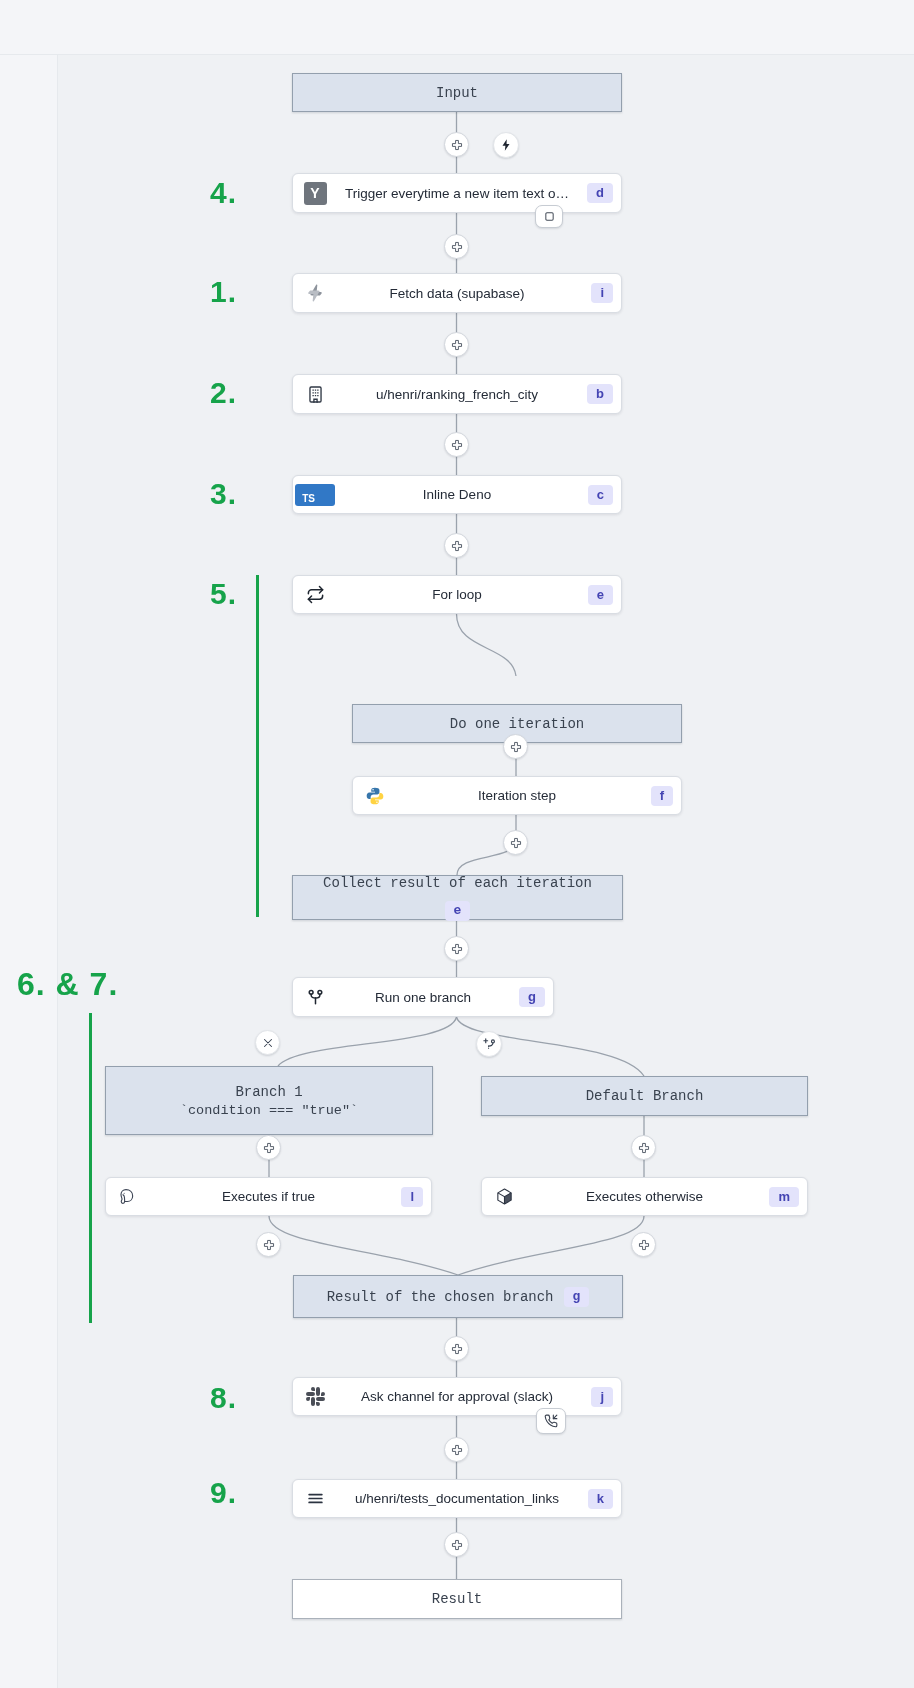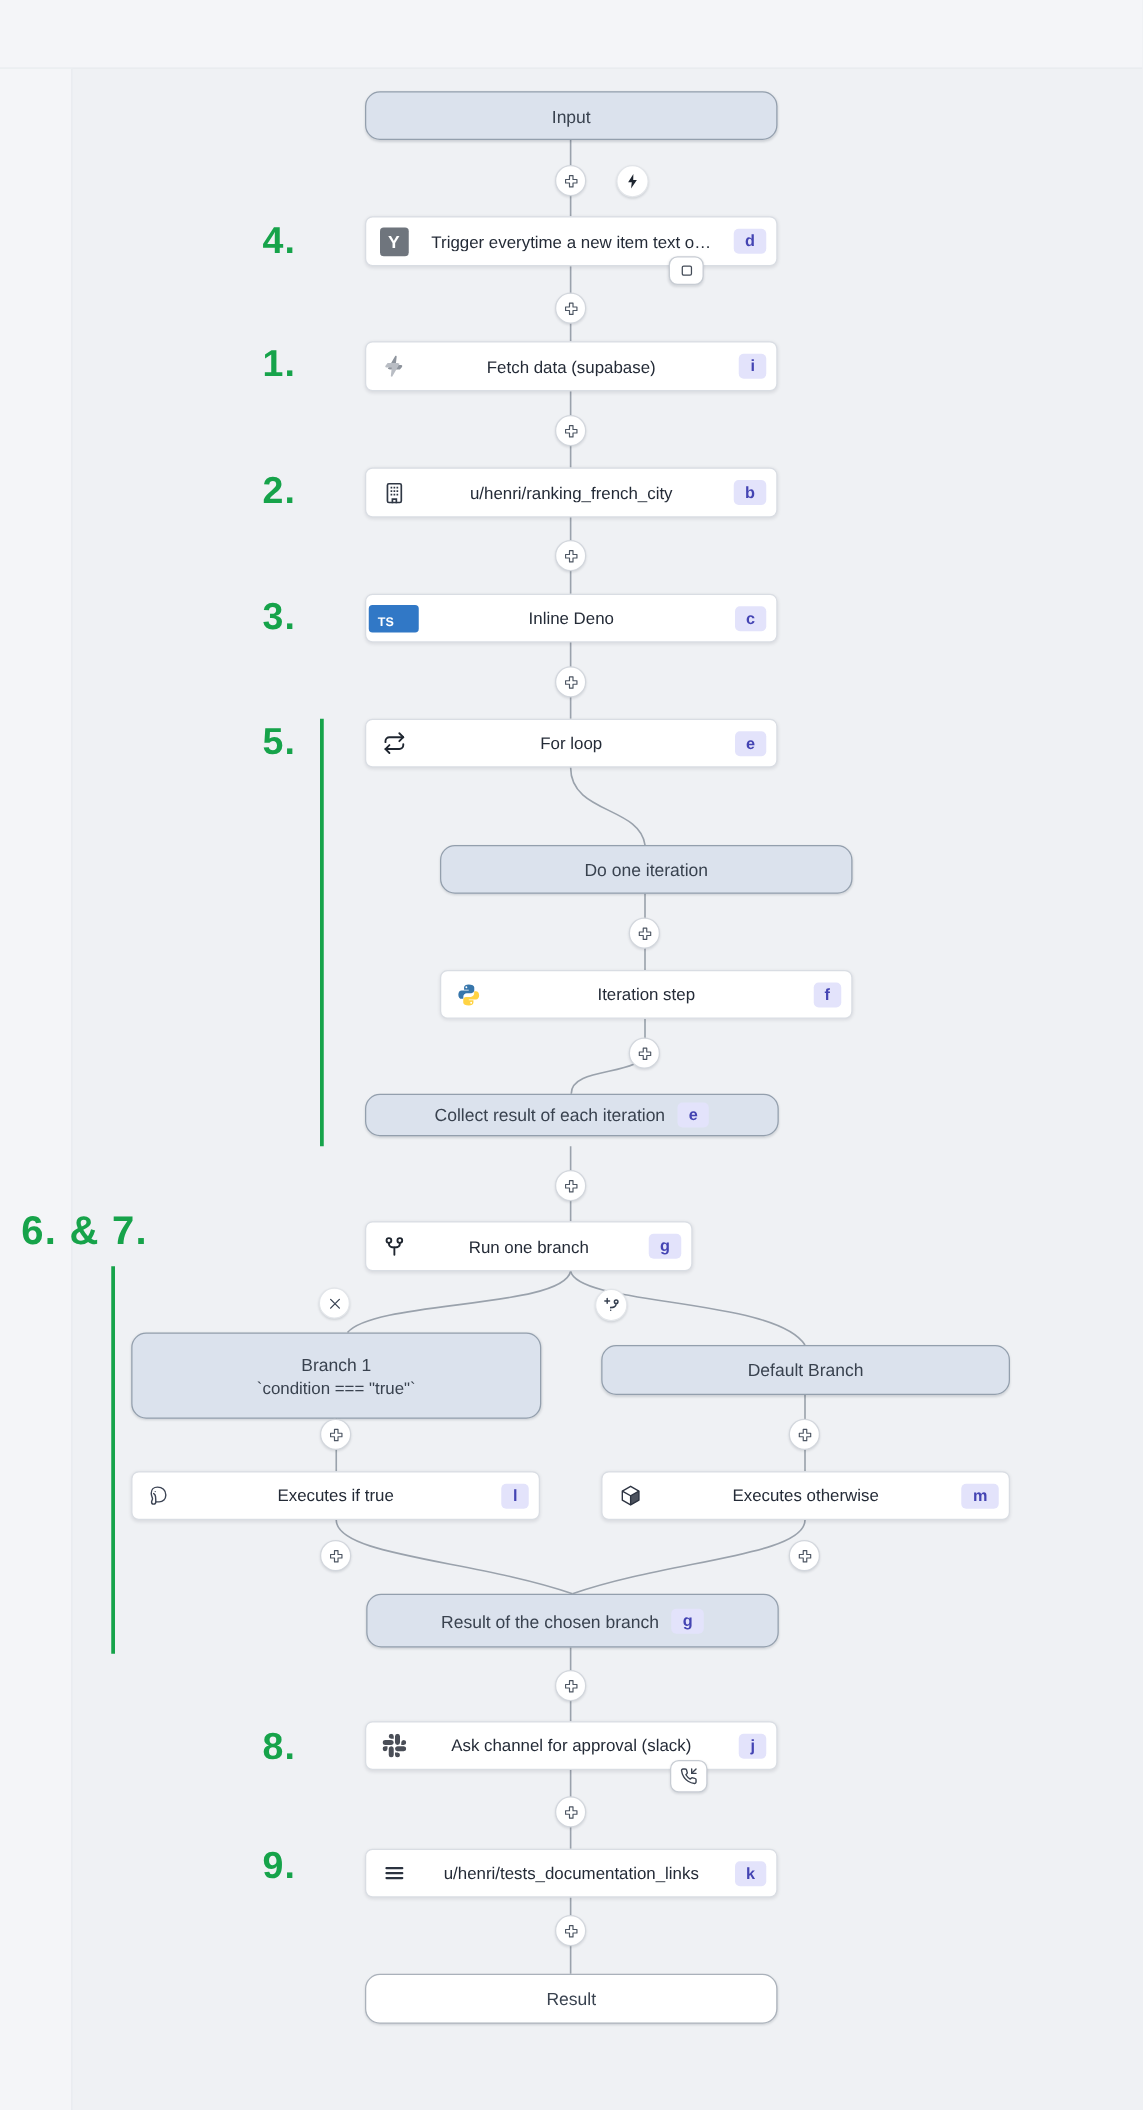--- a/index.html
+++ b/index.html
@@ -23,21 +23,21 @@
 
   .node{position:absolute;height:40px;background:var(--node-bg);border:1px solid var(--node-border);
         border-radius:6px;box-shadow:0 1px 3px rgba(16,24,40,.10);display:flex;align-items:center;cursor:pointer;}
   .node .nicon{position:absolute;left:10px;display:flex;align-items:center;justify-content:center;width:24px;height:24px;}
   .node .nlabel{flex:1;text-align:center;font-size:13.5px;color:#242b37;padding:0 35px;white-space:nowrap;overflow:hidden;}
   .nbadge{position:absolute;right:8px;background:var(--badge-bg);color:var(--badge-text);
           font-weight:bold;font-size:13px;line-height:20px;padding:0 9px;border-radius:4px;}
 
   .vbox{position:absolute;background:var(--vbox-bg);border:1px solid var(--vbox-border);
         box-shadow:0 1px 2px rgba(16,24,40,.15);display:flex;flex-direction:column;align-items:center;justify-content:center;
-        font-family:Liberation Sans, sans-serif;color:#39424f;font-size:14px;border-radius:12px;}
+        font-family:Liberation Mono, monospace;color:#39424f;font-size:14px;border-radius:0;}
   .vbox .sub{font-size:13.5px;margin-top:3px;}
 
   .plus{position:absolute;width:25px;height:25px;background:#fff;border:1px solid #d3d7dd;border-radius:50%;
         box-shadow:0 1px 2px rgba(16,24,40,.12);display:flex;align-items:center;justify-content:center;cursor:pointer;}
   .circlebtn{position:absolute;width:26px;height:26px;background:#fff;border:1px solid #e2e5e9;border-radius:50%;
         box-shadow:0 1px 2px rgba(16,24,40,.15);display:flex;align-items:center;justify-content:center;cursor:pointer;}
   .minibtn{position:absolute;background:#fff;border:1px solid #c7ccd3;border-radius:7px;
         box-shadow:0 1px 2px rgba(16,24,40,.12);display:flex;align-items:center;justify-content:center;cursor:pointer;}
 
   .annot{position:absolute;color:var(--annotation-green);font-weight:bold;font-size:30px;letter-spacing:1px;}
@@ -176,21 +176,21 @@
           <path d="m17 2 4 4-4 4"></path>
           <path d="M3 11v-1a4 4 0 0 1 4-4h14"></path>
           <path d="m7 22-4-4 4-4"></path>
           <path d="M21 13v1a4 4 0 0 1-4 4H3"></path>
         </svg>
     </span>
     <span class="nlabel">For loop</span>
     <span class="nbadge">e</span>
   </div>
 
-  <div class="vbox" style="left:352px;top:676px;width:330px;height:39px">
+  <div class="vbox" style="left:352px;top:704px;width:330px;height:39px">
     <span>Do one iteration</span>
   </div>
 
   <div class="plus" style="left:503px;top:734px">
     <svg width="14" height="14" viewBox="0 0 24 24">
         <path d="M9.6 4.2h4.8v5.4h5.4v4.8h-5.4v5.4H9.6v-5.4H4.2V9.6h5.4Z" fill="#fff" stroke="#4d5663" stroke-width="1.6" stroke-linejoin="round"></path>
       </svg>
   </div>
 
   <div class="node" style="left:352px;top:776px;width:330px;height:39px">
@@ -205,21 +205,21 @@
     <span class="nlabel">Iteration step</span>
     <span class="nbadge">f</span>
   </div>
 
   <div class="plus" style="left:503px;top:830px">
     <svg width="14" height="14" viewBox="0 0 24 24">
         <path d="M9.6 4.2h4.8v5.4h5.4v4.8h-5.4v5.4H9.6v-5.4H4.2V9.6h5.4Z" fill="#fff" stroke="#4d5663" stroke-width="1.6" stroke-linejoin="round"></path>
       </svg>
   </div>
 
-  <div class="vbox" style="left:292px;top:875px;width:331px;height:34px;flex-direction:row;gap:10px">
+  <div class="vbox" style="left:292px;top:875px;width:331px;height:45px;flex-direction:column;gap:10px">
     <span>Collect result of each iteration</span>
     <span class="nbadge" style="position:static">e</span>
   </div>
 
   <div class="plus" style="left:444px;top:936px">
     <svg width="14" height="14" viewBox="0 0 24 24">
         <path d="M9.6 4.2h4.8v5.4h5.4v4.8h-5.4v5.4H9.6v-5.4H4.2V9.6h5.4Z" fill="#fff" stroke="#4d5663" stroke-width="1.6" stroke-linejoin="round"></path>
       </svg>
   </div>
 

